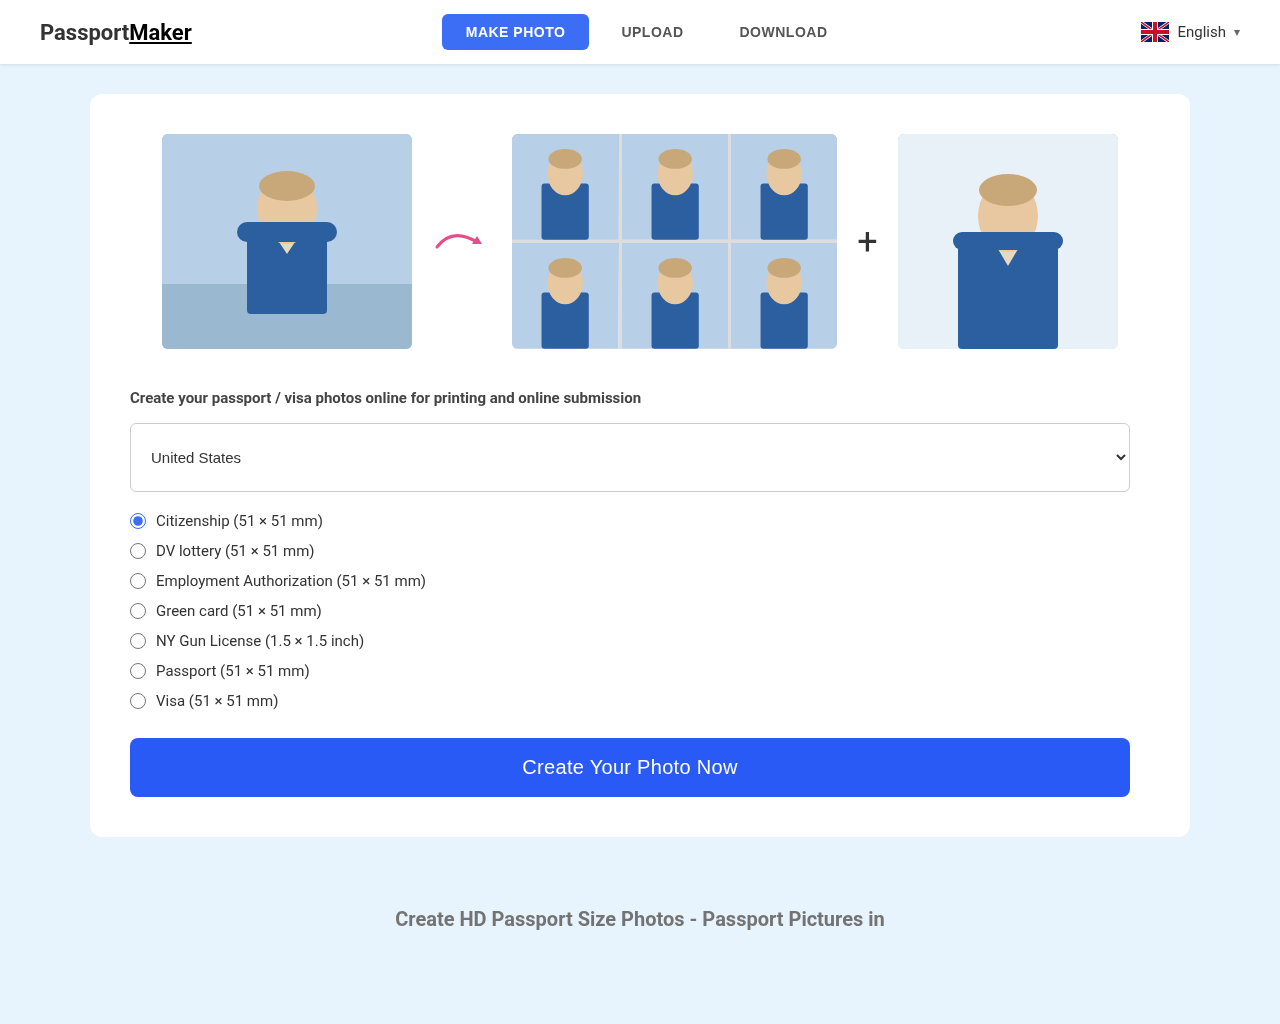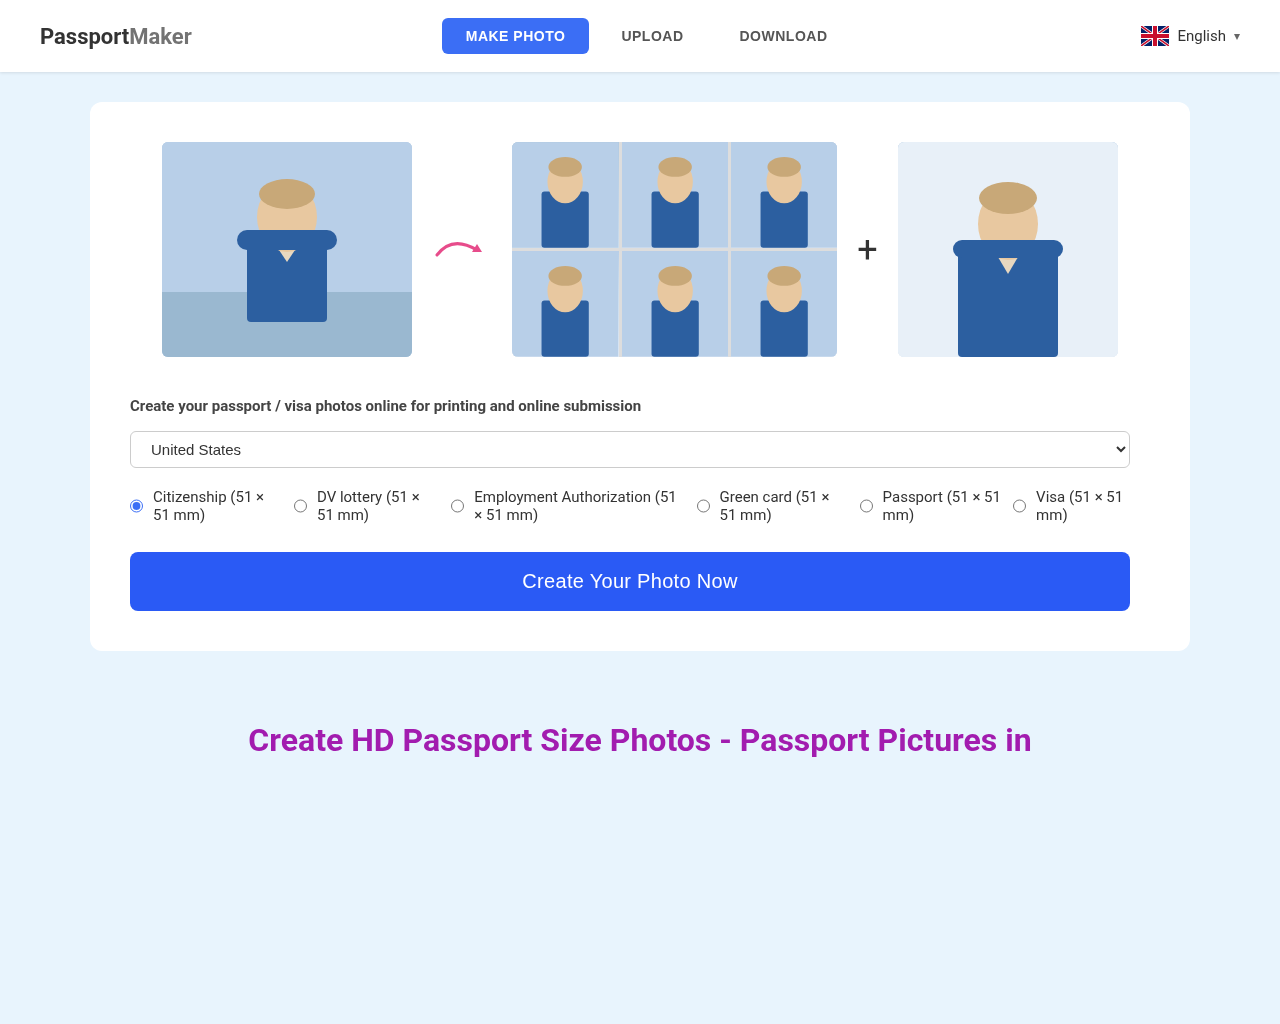--- a/index.html
+++ b/index.html
@@ -9,35 +9,36 @@
       min-height: 1024px;
     }
 
     
     .header {
       background: white;
       display: flex;
       align-items: center;
       justify-content: space-between;
       padding: 0 40px;
-      height: 72px;
+      height: 64px;
       box-shadow: 0 1px 3px rgba(0,0,0,0.1);
     }
     .logo {
       display: flex;
       align-items: center;
       font-size: 22px;
       font-weight: 700;
       text-decoration: none;
     }
     .logo-passport {
       color: #333;
     }
     .logo-maker {
-      color: #737373;
+      color: #000000;
+      text-decoration: underline;
     }
     .nav-center {
       display: flex;
       align-items: center;
       gap: 8px;
     }
     .nav-btn {
       padding: 10px 24px;
       border-radius: 6px;
       font-size: 14px;
@@ -149,32 +150,33 @@
       max-width: 1000px;
     }
     .form-title {
       font-size: 15px;
       color: #444;
       margin-bottom: 16px;
       font-weight: 700;
     }
     .country-select {
       width: 100%;
-      padding: 8px 16px;
+      padding: 24px 16px;
       border: 1px solid #ccc;
       border-radius: 6px;
       font-size: 15px;
       color: #333;
       background: white;
       cursor: pointer;
       margin-bottom: 20px;
       appearance: auto;
     }
     .radio-group {
       display: flex;
+      flex-direction: column;
       gap: 12px;
       margin-bottom: 28px;
     }
     .radio-item {
       display: flex;
       align-items: center;
       gap: 10px;
       cursor: pointer;
       font-size: 15px;
       color: #333;
@@ -195,23 +197,23 @@
       font-size: 20px;
       font-weight: 500;
       cursor: pointer;
       letter-spacing: 0.3px;
     }
 
     
     .bottom-heading {
       text-align: center;
       padding: 40px 60px 20px;
-      font-size: 32px;
+      font-size: 20px;
       font-weight: 700;
-      color: #a21caf;
+      color: #737373;
     }
 
     
     .person-img {
       width: 100%;
       height: 100%;
     }
   </style>
 </head>
 <body>
@@ -375,20 +377,24 @@
           </label>
           <label class="radio-item">
             <input type="radio" name="photo_type" value="employment_auth" style="">
             <span>Employment Authorization (51 × 51 mm)</span>
           </label>
           <label class="radio-item">
             <input type="radio" name="photo_type" value="green_card" style="">
             <span>Green card (51 × 51 mm)</span>
           </label>
           <label class="radio-item">
+            <input type="radio" name="photo_type" value="ny_gun_license" style="">
+            <span>NY Gun License (1.5 × 1.5 inch)</span>
+          </label>
+          <label class="radio-item">
             <input type="radio" name="photo_type" value="passport" style="">
             <span>Passport (51 × 51 mm)</span>
           </label>
           <label class="radio-item">
             <input type="radio" name="photo_type" value="visa" style="">
             <span>Visa (51 × 51 mm)</span>
           </label>
         </div>
 
       <button class="create-btn">Create Your Photo Now</button>

